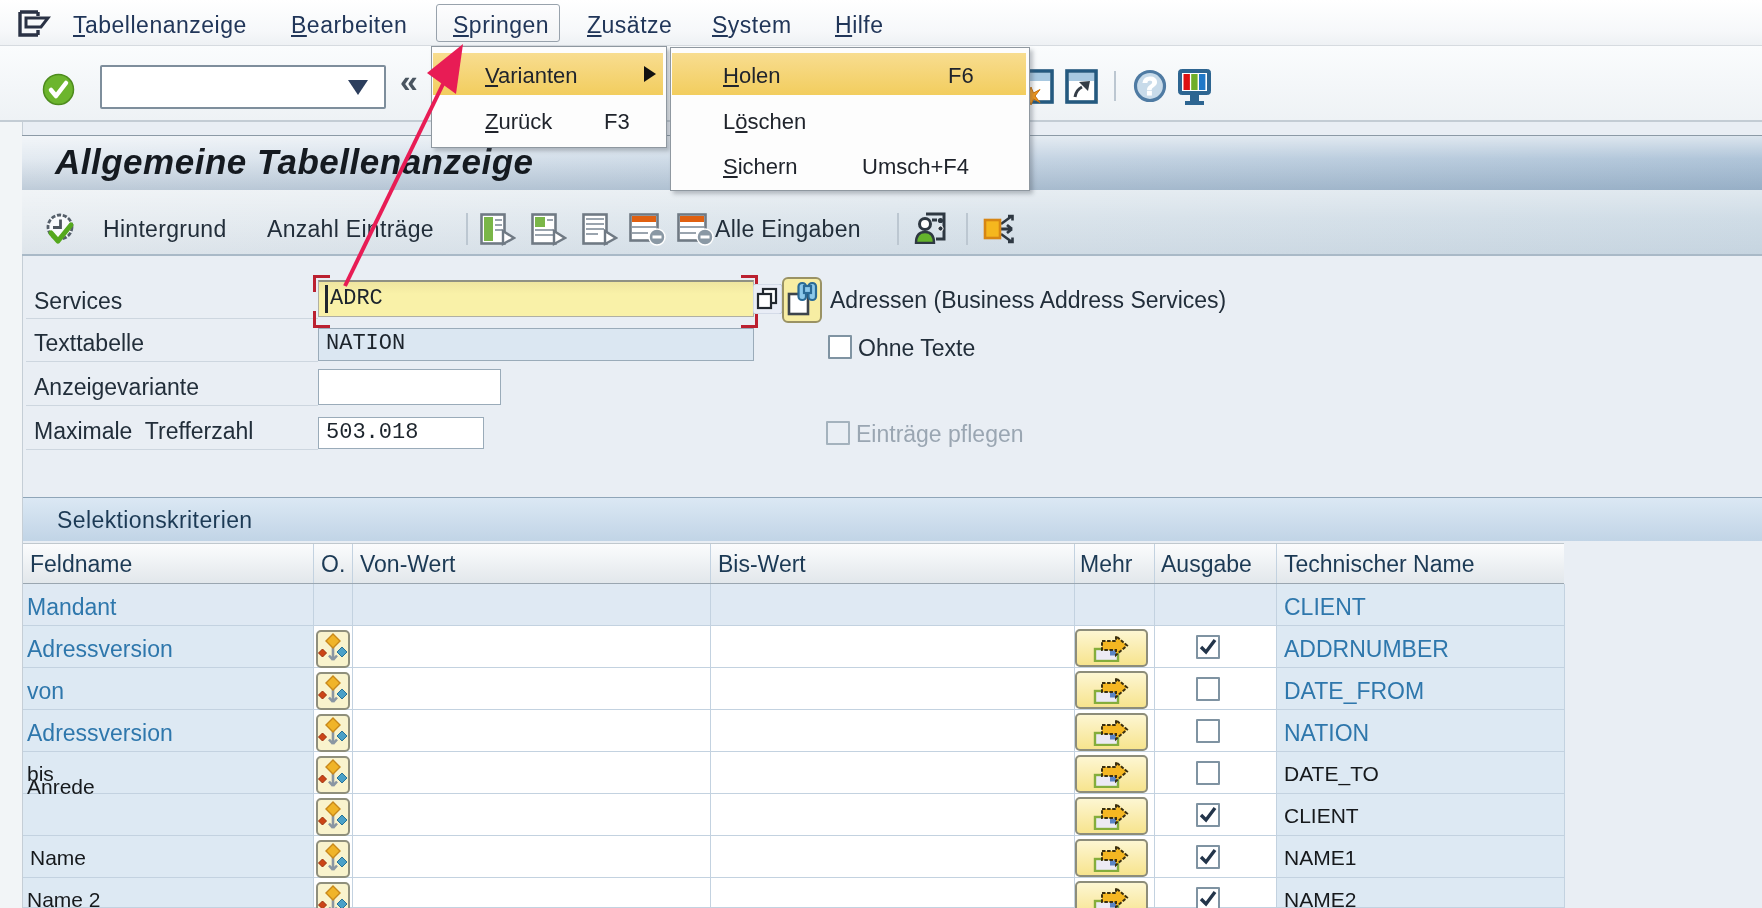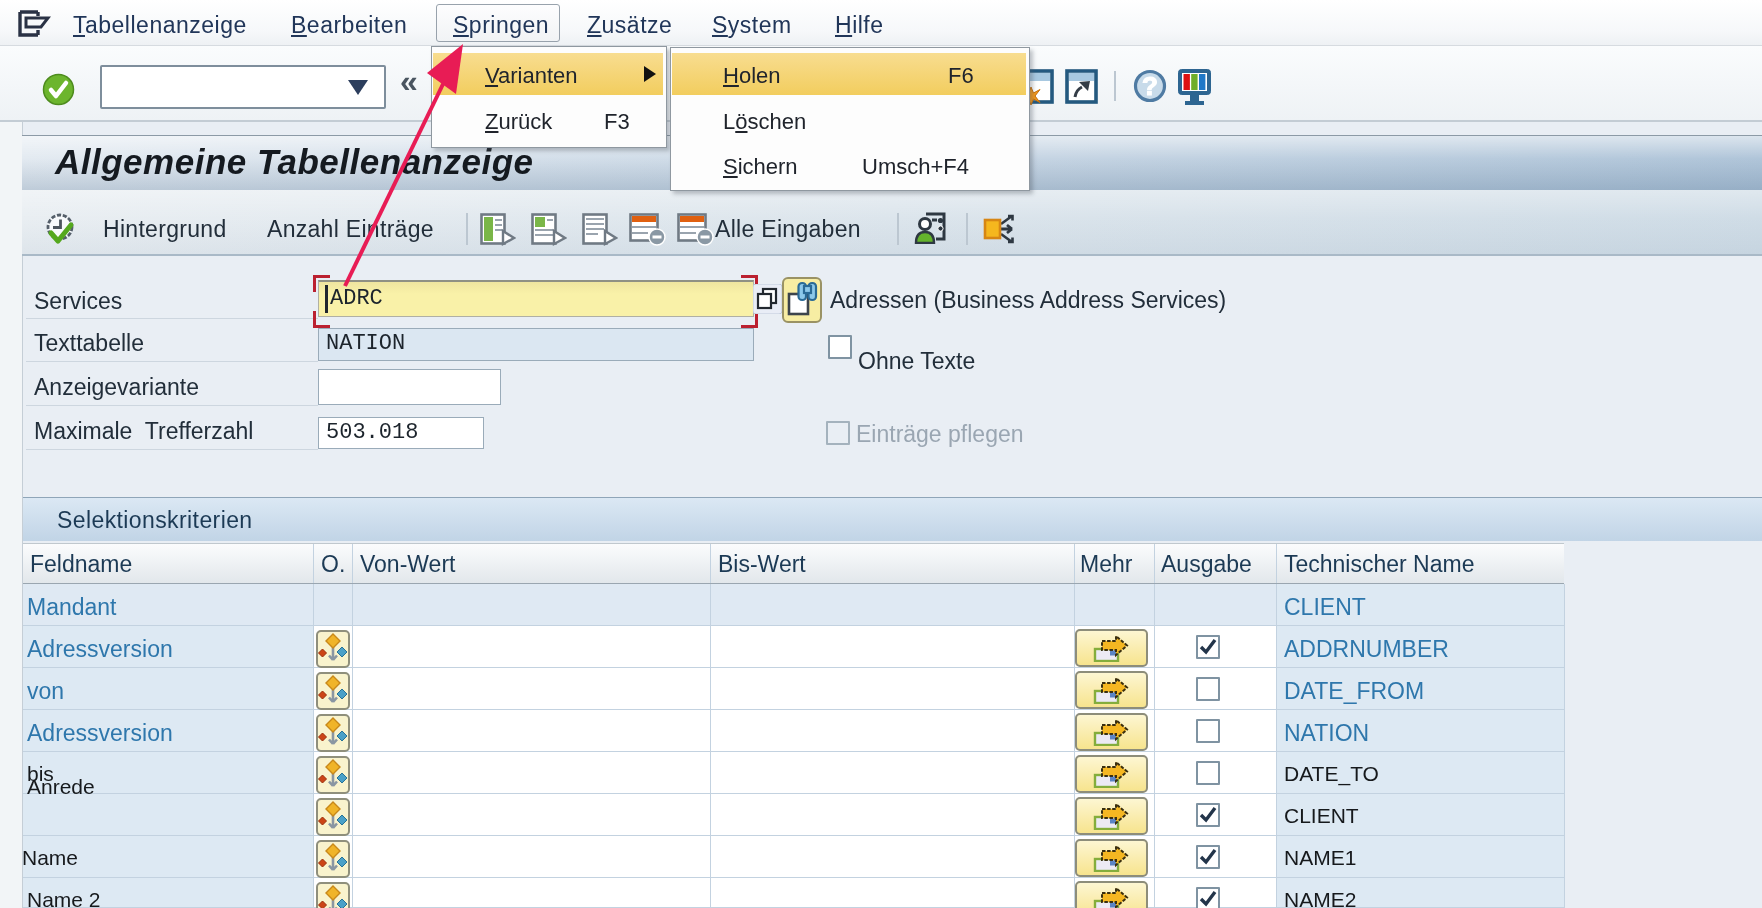--- a/index.html
+++ b/index.html
@@ -197,21 +197,21 @@
   <g stroke="#2a6a96" stroke-width="2.2" fill="#8cc8ea">
     <rect x="16.5" y="6" width="7.5" height="17" rx="3.6"></rect>
     <rect x="26.5" y="6" width="7.5" height="17" rx="3.6"></rect>
     <rect x="22" y="9" width="7" height="7" fill="#8cc8ea"></rect>
   </g>
 </svg>
 
 <div class="abs" style="left:325px;top:285px;width:2.5px;height:28px;background:#20262e"></div>
 <div class="abs lbl" style="left:830px;top:287px">Adressen (Business Address Services)</div>
 <div class="cb" style="left:828px;top:335px"></div>
-<div class="abs lbl" style="left:858px;top:348px">Ohne Texte</div>
+<div class="abs lbl" style="left:858px;top:335px">Ohne Texte</div>
 <div class="cb" style="left:826px;top:421px;background:#e9eef4;border-color:#a4b2bd"></div>
 <div class="abs lbl" style="left:856px;top:421px;color:#9aa6b2">Einträge pflegen</div>
 
 <div class="abs" style="left:23px;top:497px;width:1739px;height:43px;
   background:linear-gradient(#dbe8f4,#c1d4e6);border-top:1px solid #8fa5b8"></div>
 <div class="abs" style="left:57px;top:507px;font-size:23px;letter-spacing:.4px;color:#1c3a55">Selektionskriterien</div>
 
 <div class="abs" style="left:23px;top:543px;width:1541px;height:41px;
   background:linear-gradient(#fbfcfd,#e2e7eb);border-top:1px solid #c0c8ce;border-bottom:1px solid #9aa6b0;box-sizing:border-box"></div>
 <div class="tl" style="left:313px;top:544px;width:1px;height:39px"></div>
@@ -415,21 +415,21 @@
     <div class="abs" style="left:1154px;top:836px;width:122px;height:42px;background:#fff"></div>
     <div class="abs" style="left:1276px;top:836px;width:288px;height:42px;background:#dde9f3"></div>
     <div class="tl" style="left:313px;top:836px;width:1px;height:42px"></div>
     <div class="tl" style="left:352px;top:836px;width:1px;height:42px"></div>
     <div class="tl" style="left:710px;top:836px;width:1px;height:42px"></div>
     <div class="tl" style="left:1074px;top:836px;width:1px;height:42px"></div>
     <div class="tl" style="left:1154px;top:836px;width:1px;height:42px"></div>
     <div class="tl" style="left:1276px;top:836px;width:1px;height:42px"></div>
     <div class="tl" style="left:1564px;top:836px;width:1px;height:42px"></div>
     <div class="tl" style="left:23px;top:877px;width:1541px;height:1px"></div>
-    <div class="abs ktxt" style="left:22px;top:846px">Name</div>
+    <div class="abs ktxt" style="left:30px;top:846px">Name</div>
     <div class="abs ktxt" style="left:1284px;top:846px">NAME1</div>
     <svg class="abs" style="left:316px;top:840px" width="34" height="38" viewBox="0 0 34 38">
       <rect x="1" y="1" width="32" height="36" rx="4" fill="#f9f3cd" stroke="#8f8f7c" stroke-width="2"></rect>
       <path d="M17 16 V30 m0 0 l-4 -4.5 m4 4.5 l4 -4.5" stroke="#8a96a2" stroke-width="2.6" fill="none"></path>
       <path d="M17 4 L24 11 L17 18 L10 11 Z" fill="#f0b428" stroke="#c8881a" stroke-width="1.4"></path>
       <path d="M6.5 19 L10.5 23 L6.5 27 L2.5 23 Z" fill="#cc4416" stroke="#9a2d0a"></path>
       <path d="M26 17 L31 22 L26 27 L21 22 Z" fill="#4aa0c8" stroke="#247298"></path>
     </svg>
     <div class="abs" style="left:1075px;top:839px;width:73px;height:38px;border:2px solid #8d8d7a;border-radius:5px;background:linear-gradient(#fdf6d2,#f7e48e);box-sizing:border-box"></div>
     <svg class="abs" style="left:1090px;top:842px" width="42" height="30" viewBox="0 0 42 30">

